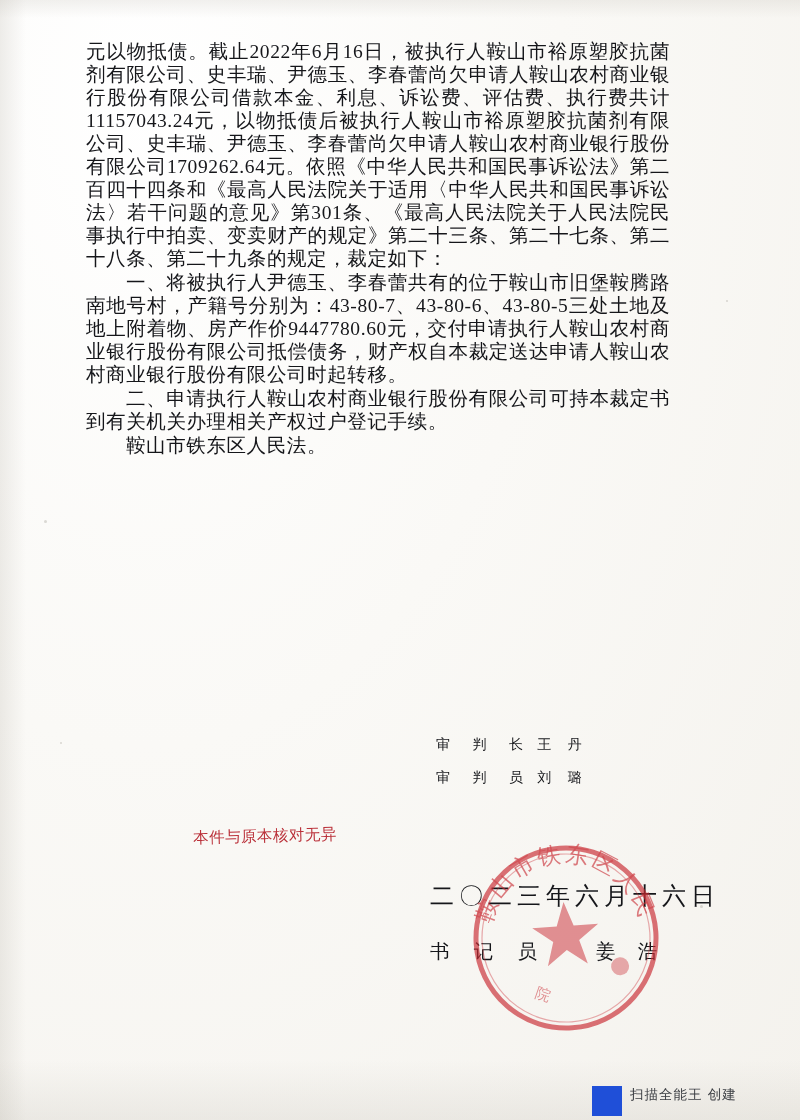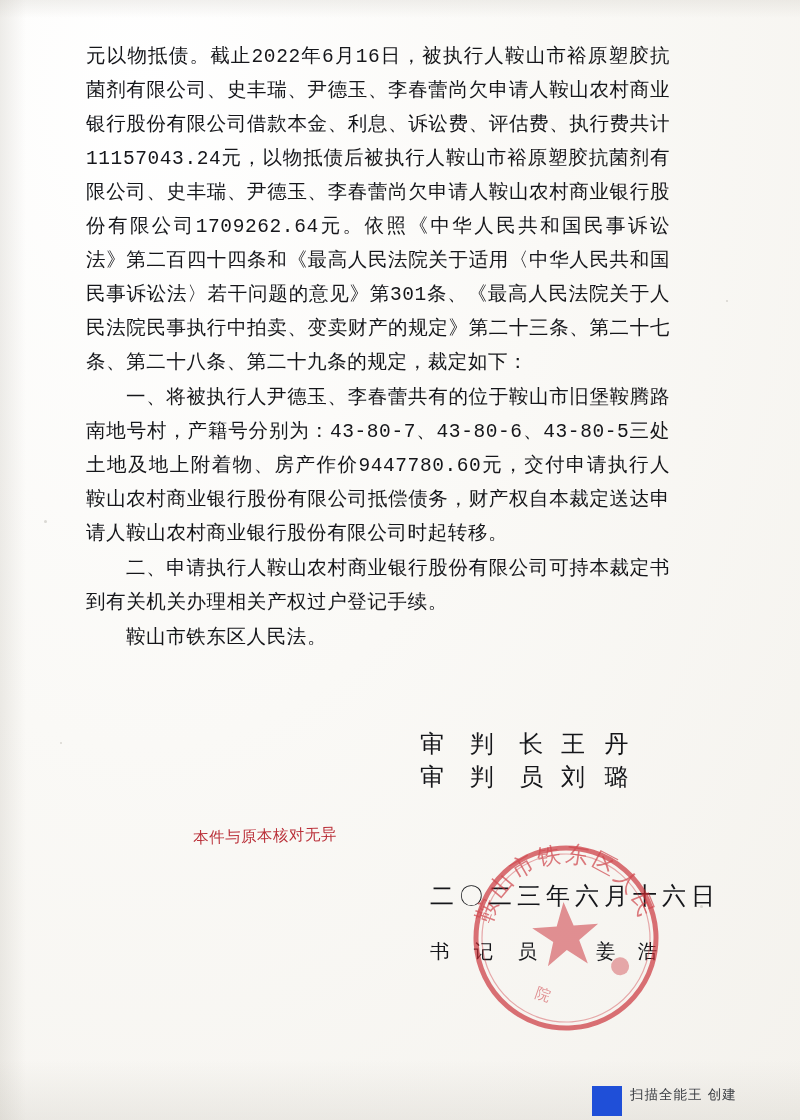--- a/index.html
+++ b/index.html
@@ -45,45 +45,46 @@
 
   .doc-body {
     position: absolute;
     left: 86px;
     top: 40px;
     width: 592px;
   }
 
   .para {
     font-size: 19.5px;
-    line-height: 34px;
+    line-height: 23px;
     letter-spacing: 0.6px;
     color: #15161a;
     text-align: justify;
     text-justify: inter-character;
     margin: 0 8px 1px 0;
-    font-family: Liberation Mono, monospace;
+    font-family: Liberation Serif, serif;
   }
   .para.indent {
     text-indent: 40px;
   }
 
   
   .sign-block {
     position: absolute;
     left: 420px;
     top: 728px;
     width: 260px;
   }
   .sign-row {
-    font-size: 24px;
+    font-size: 14px;
     line-height: 33px;
     color: #15161a;
     letter-spacing: 1px;
     white-space: nowrap;
+    margin-left: 16px;
   }
   .sign-row .role {
     display: inline-block;
     letter-spacing: 9px;
   }
   .sign-row .person {
     letter-spacing: 6px;
   }
 
   .date-row {

